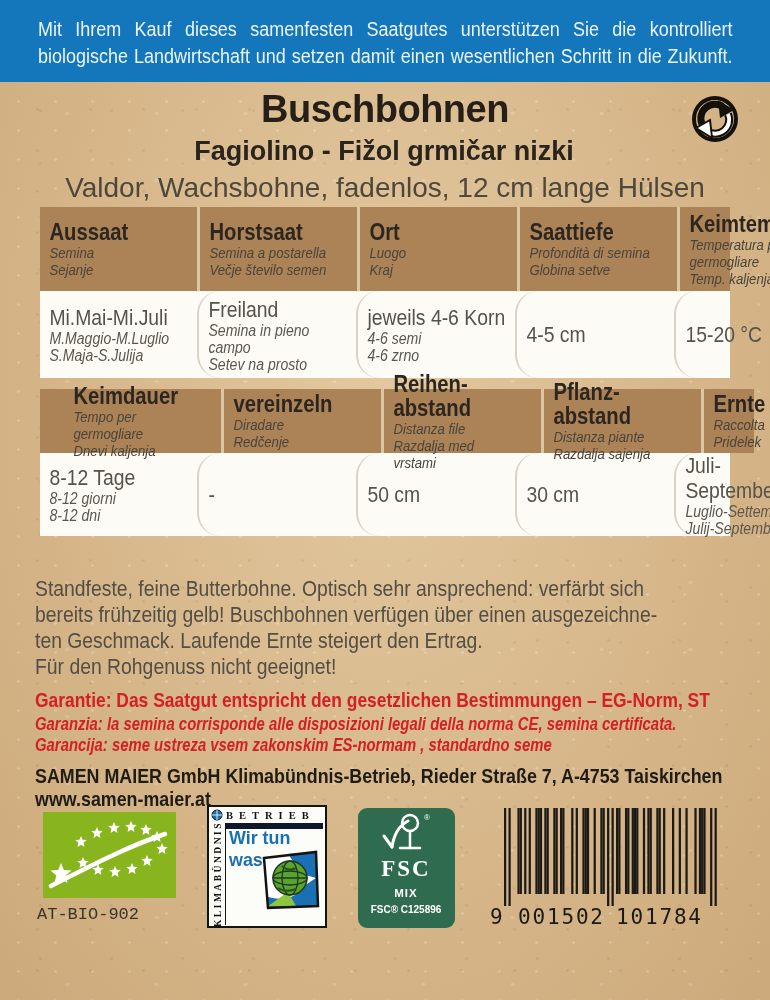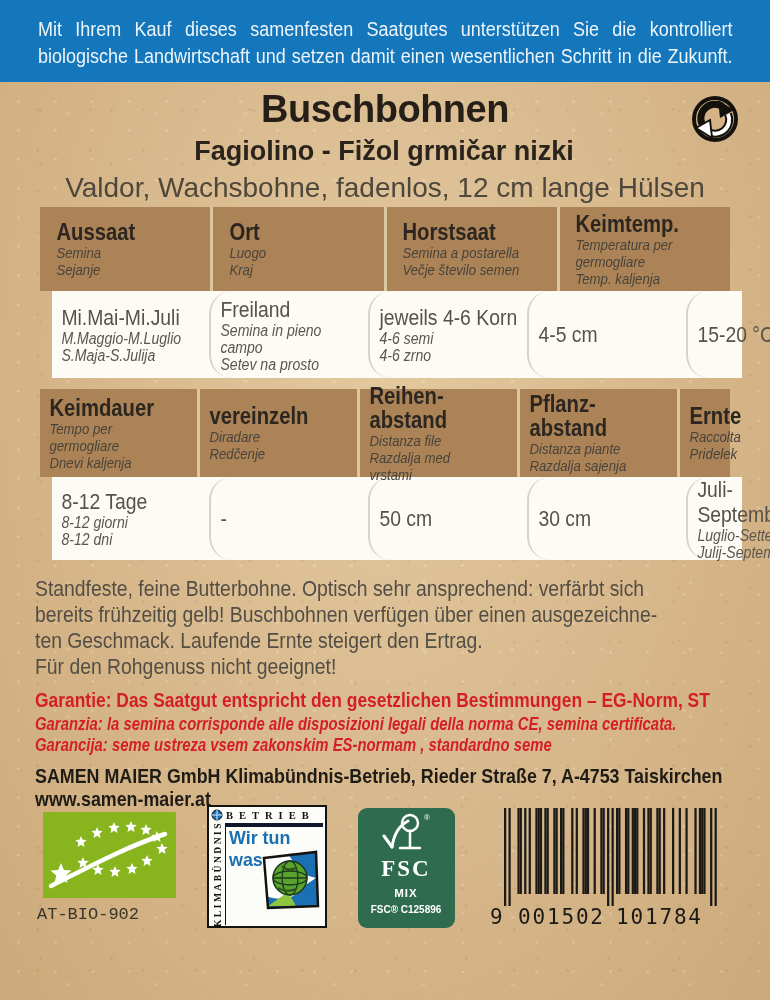--- a/index.html
+++ b/index.html
@@ -27,48 +27,48 @@
   .subtitle{position:absolute;top:136px;left:0;width:768px;text-align:center;
     font-size:27px;font-weight:bold;color:#2b241d;}
   .variety{position:absolute;top:172px;left:0;width:770px;text-align:center;
     font-size:28px;color:#4e473b;}
   .recycle{position:absolute;top:94px;left:690px;width:50px;height:50px;}
   
   .tbl{position:absolute;left:40px;width:690px;}
   .tbl-1{top:207px;} .tbl-2{top:389px;}
   .hrow,.drow{display:flex;width:690px;}
   .hrow{background:#ac8257;}
-  .drow{background:#fcfbf6;margin-left:12px;}
+  .drow{background:#fcfbf6;}
   .cell{flex:1 1 0;display:flex;flex-direction:column;justify-content:center;align-items:center;
     text-align:left;overflow:visible;}
   .hrow .cell + .cell{border-left:3px solid #dcc8a0;}
   .drow .cell + .cell{border-left:2px solid #d8d3c6;border-radius:23px;}
   .hrow-1{height:84px;} .drow-1{height:87px;}
-  .hrow-2{height:88px;} .drow-2{height:83px;}
+  .hrow-2{height:64px;padding-left:24px;} .drow-2{height:83px;}
   .cell-inner{width:157px;transform:scaleX(0.88);transform-origin:50% 50%;}
   .h-de{font-size:23px;line-height:24px;font-weight:bold;color:#2b2620;white-space:pre-line;}
   .h-sub{font-size:15px;line-height:17px;font-style:italic;color:#48443b;white-space:pre-line;}
   .d-main{font-size:22px;line-height:25px;color:#56524a;white-space:pre-line;}
   .d-sub{font-size:16px;line-height:17px;font-style:italic;color:#5b574f;white-space:pre-line;}
   
   .desc{position:absolute;top:576px;left:35px;width:800px;transform:scaleX(0.88);transform-origin:0 0;
     font-size:22px;line-height:26px;color:#534e45;}
   .guarantee{position:absolute;top:688px;left:35px;width:828px;transform:scaleX(0.85);transform-origin:0 0;
     color:#d41f26;}
   .g-de{font-size:20.5px;line-height:23px;font-weight:bold;margin-bottom:3px;}
   .g-sub{font-size:17.5px;line-height:21px;font-style:italic;font-weight:bold;}
   .company{position:absolute;top:764px;left:35px;width:832px;transform:scaleX(0.85);transform-origin:0 0;
     font-size:21px;line-height:23px;font-weight:bold;color:#1f1c16;}
   
   .eu-logo{position:absolute;top:812px;left:43px;width:133px;height:86px;background:#88b51e;}
   .eu-code{position:absolute;top:905px;left:37px;font-size:17px;color:#3a352b;font-family:Liberation Mono, monospace;}
   .klima{position:absolute;top:805px;left:207px;width:120px;height:123px;background:#fcfcf8;border:2px solid #15130f;box-sizing:border-box;}
   .k-top{position:absolute;top:1px;left:17px;right:2px;height:15px;display:flex;align-items:center;
     font-family:"Liberation Serif",serif;font-size:10.5px;font-weight:bold;color:#15130f;letter-spacing:6px;
-    border-bottom:4px solid #0f172a;}
+    border-bottom:6px solid #0f172a;}
   .k-globe-dot{position:absolute;top:2px;left:2px;width:12px;height:12px;}
   .k-side{position:absolute;top:16px;left:1px;bottom:1px;width:15px;border-right:1px solid #15130f;
     display:flex;align-items:center;justify-content:center;}
   .k-side span{writing-mode:vertical-rl;transform:rotate(180deg);
     font-family:"Liberation Serif",serif;font-size:9.5px;font-weight:bold;letter-spacing:2.5px;color:#15130f;}
   .k-main{position:absolute;top:17px;left:17px;right:2px;bottom:2px;}
   .k-blue{margin:3px 0 0 3px;font-size:19px;font-weight:bold;color:#1b6fb3;transform:scaleX(.94);transform-origin:0 0;}
   .k-art{position:absolute;top:24px;right:1px;width:64px;height:64px;}
   .k-green{position:absolute;left:3px;top:45px;z-index:2;color:#72b021;font-weight:bold;line-height:17px;font-size:17px;}
   .k-green .big{font-size:19px;line-height:20px;}
@@ -105,30 +105,37 @@
     <div class="hrow hrow-1">
       <div class="cell">
           <div class="cell-inner">
         <div class="h-de">Aussaat</div>
         <div class="h-sub">Semina</div>
         <div class="h-sub">Sejanje</div>
       </div>
         </div>
       <div class="cell">
           <div class="cell-inner">
+        <div class="h-de">Horstsaat</div>
+        <div class="h-sub">Semina a postarella</div>
+        <div class="h-sub">Večje število semen</div>
+      </div>
+        </div>
+      <div class="cell">
+          <div class="cell-inner">
         <div class="h-de">Ort</div>
         <div class="h-sub">Luogo</div>
         <div class="h-sub">Kraj</div>
       </div>
         </div>
       <div class="cell">
           <div class="cell-inner">
-        <div class="h-de">Horstsaat</div>
-        <div class="h-sub">Semina a postarella</div>
-        <div class="h-sub">Večje število semen</div>
+        <div class="h-de">Saattiefe</div>
+        <div class="h-sub">Profondità di semina</div>
+        <div class="h-sub">Globina setve</div>
       </div>
         </div>
       <div class="cell">
           <div class="cell-inner">
         <div class="h-de">Keimtemp.</div>
         <div class="h-sub">Temperatura per
 germogliare</div>
         <div class="h-sub">Temp. kaljenja</div>
       </div>
         </div>

